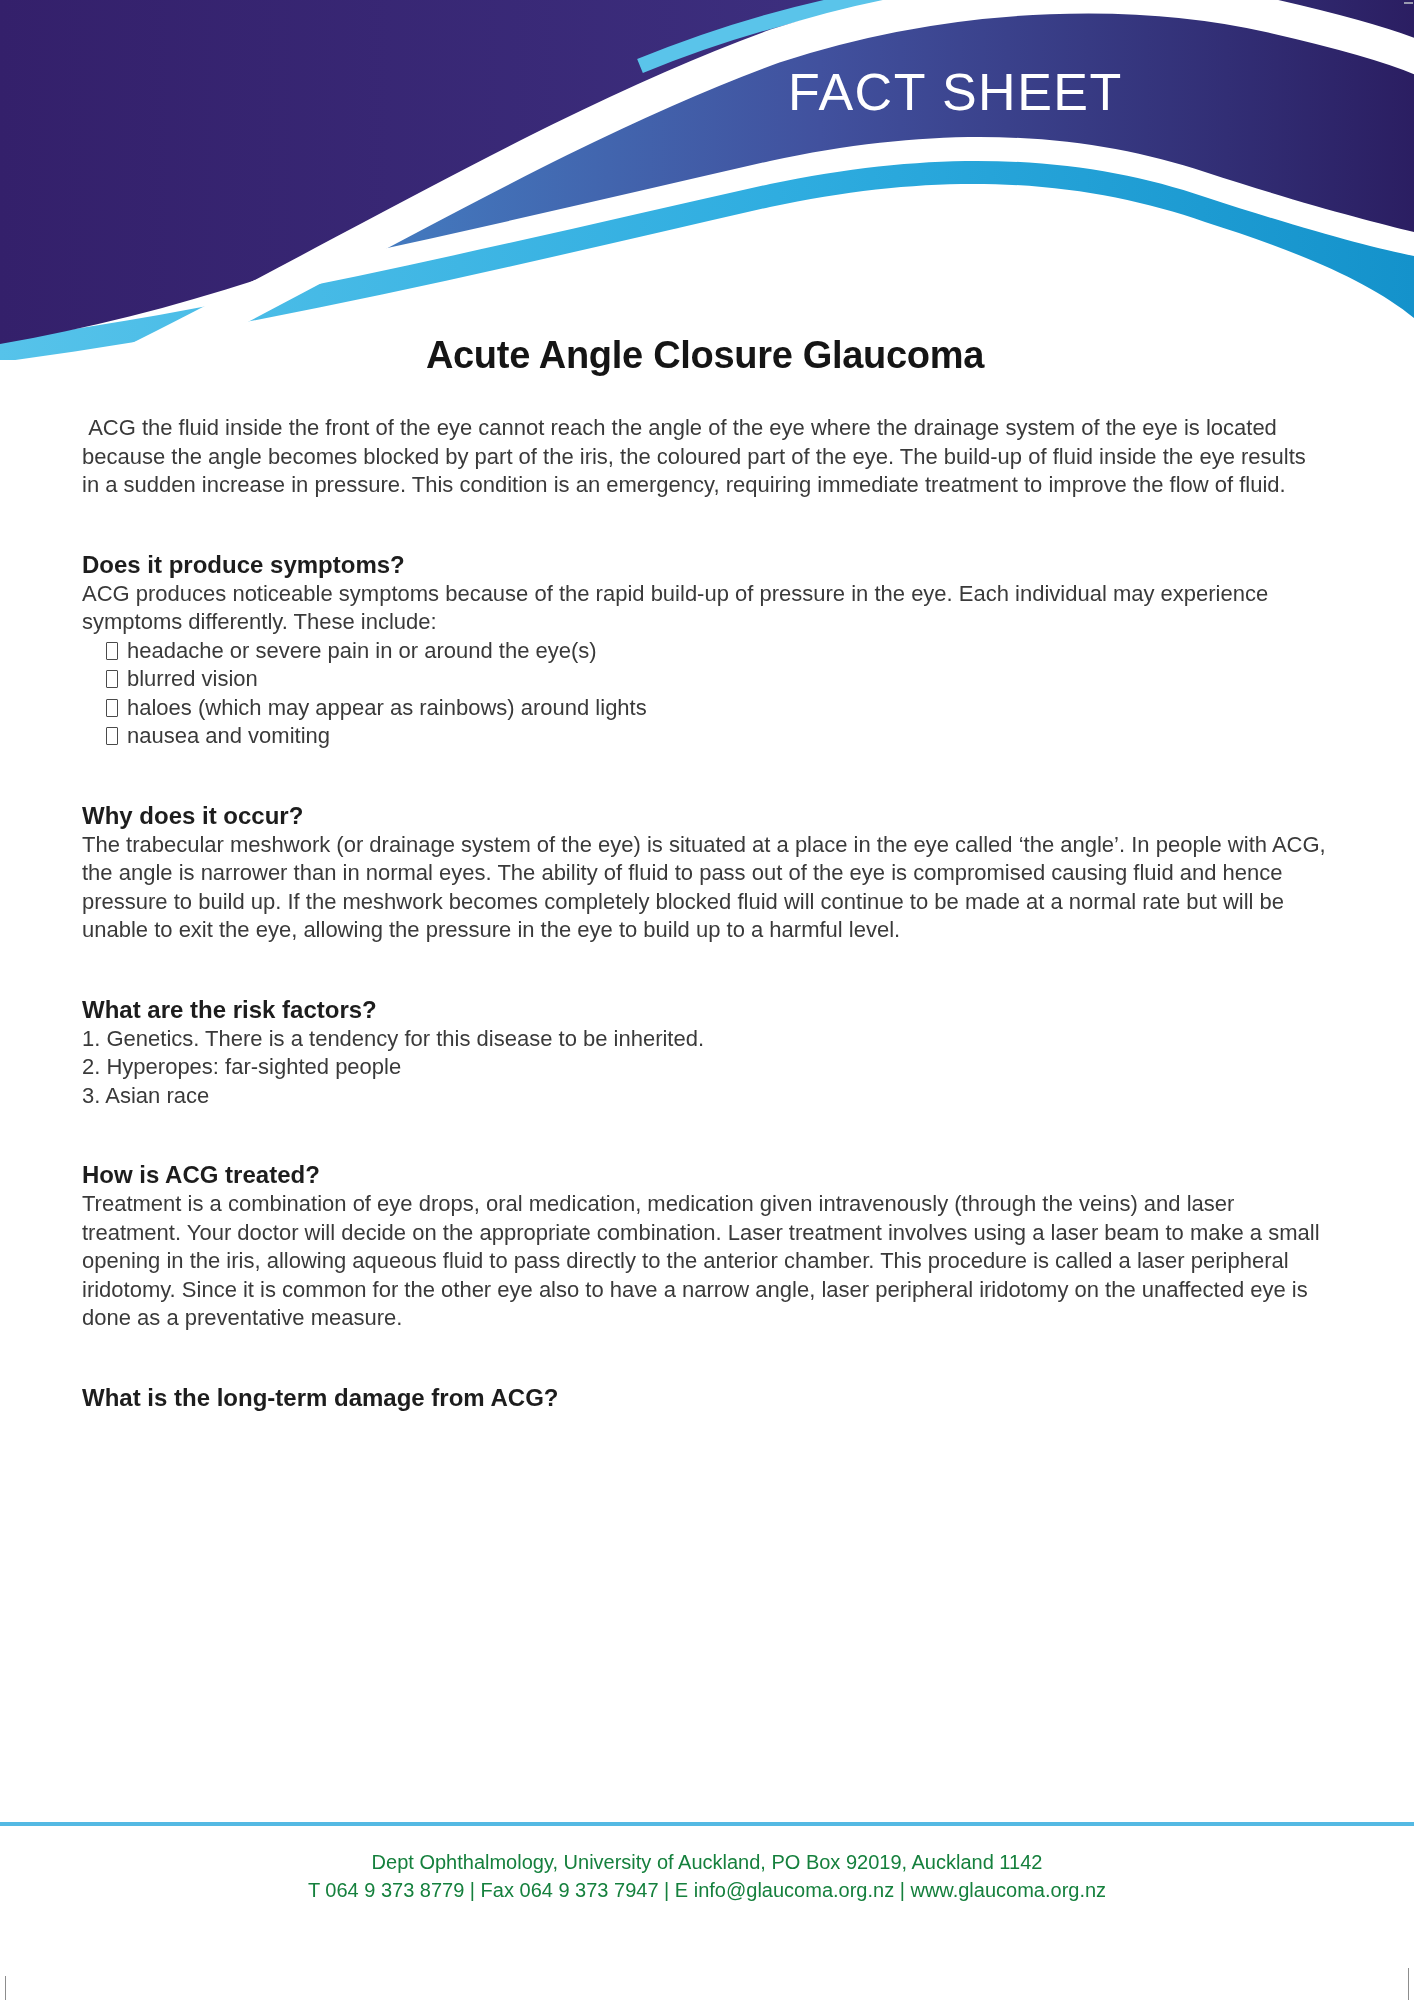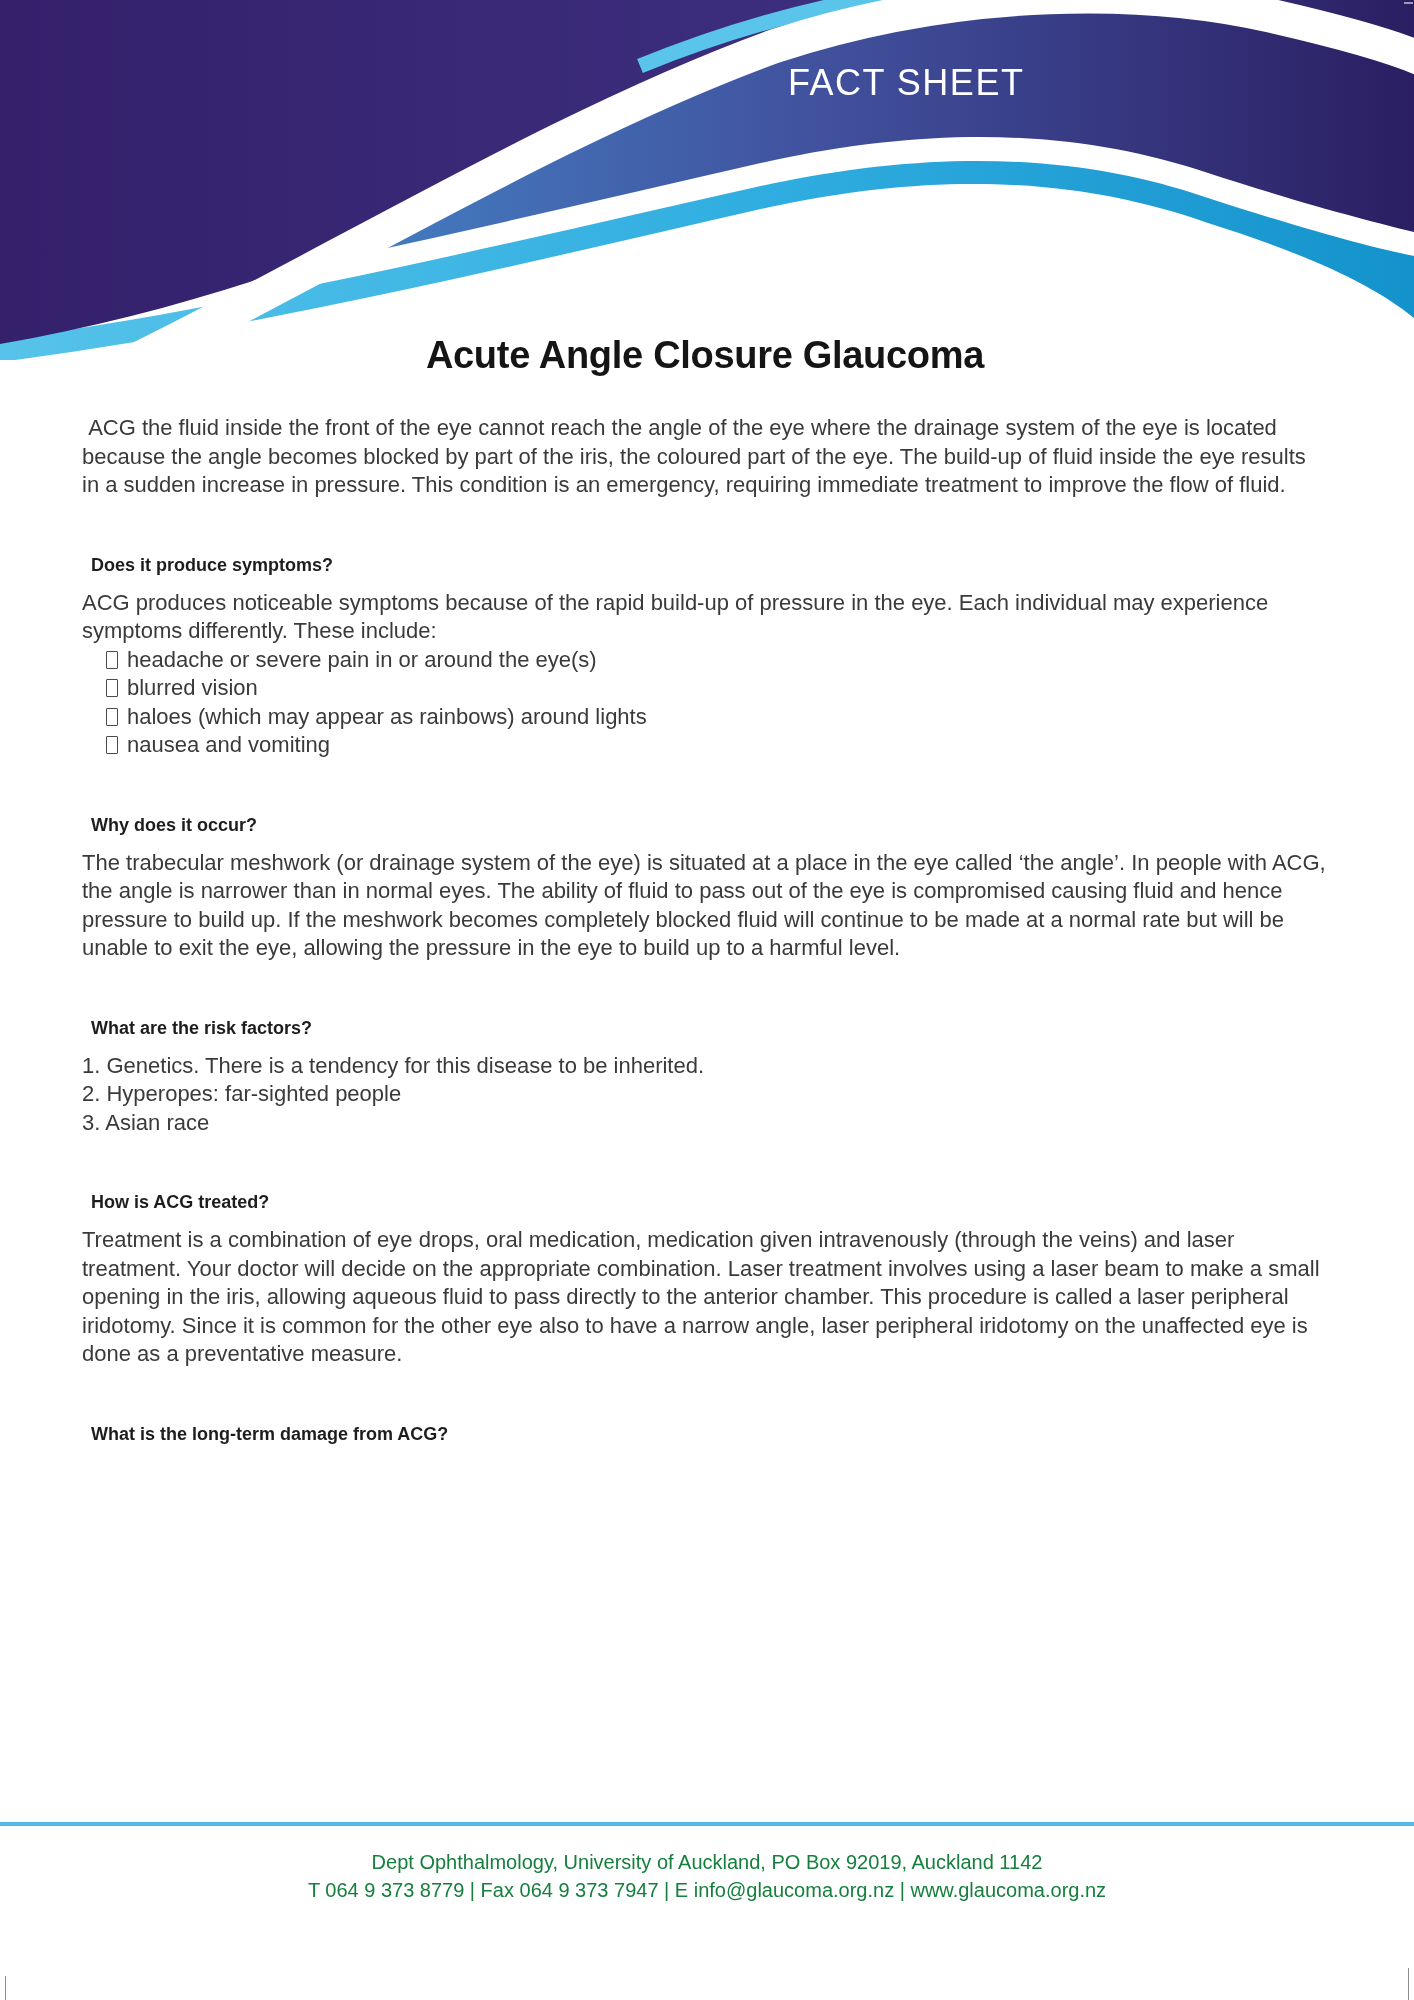--- a/index.html
+++ b/index.html
@@ -26,40 +26,40 @@
     font-weight:bold;
   }
   .logo-tagline{
     text-align:right;
     font-size:13px;letter-spacing:4.5px;
     margin-top:2px;color:#efedf7;
     padding-right:2px;
   }
   .fact-sheet{
     position:absolute;top:62px;left:788px;
-    color:#ffffff;font-size:36px;letter-spacing:1.5px;font-weight:400;
+    color:#ffffff;font-size:52px;letter-spacing:1.5px;font-weight:400;
   }
   
   .content{
     position:absolute;top:16px;left:0;right:0;
     padding:0 86px 0 82px;
     color:#3a3a3a;
     font-size:22px;line-height:28.5px;
   }
   h1.doc-title{
     margin:316px 0 0 0;
     text-align:center;
     font-size:38px;line-height:46px;
     color:#151515;letter-spacing:-0.3px;
   }
   p{margin:0;}
   .intro{margin-top:36px;white-space:pre-wrap;}
   .section{margin-top:50px;}
   .section h2{
-    margin:9px;font-size:18px;line-height:30px;
+    margin:0;font-size:24px;line-height:30px;
     color:#1d1d1d;
   }
   .bullet-row{display:block;padding-left:24px;}
   .tofu{
     display:inline-block;width:10px;height:16px;
     border:1.6px solid #4a4a4a;border-radius:1px;
     margin-right:9px;vertical-align:-2px;
   }
   
   .footer-rule{

